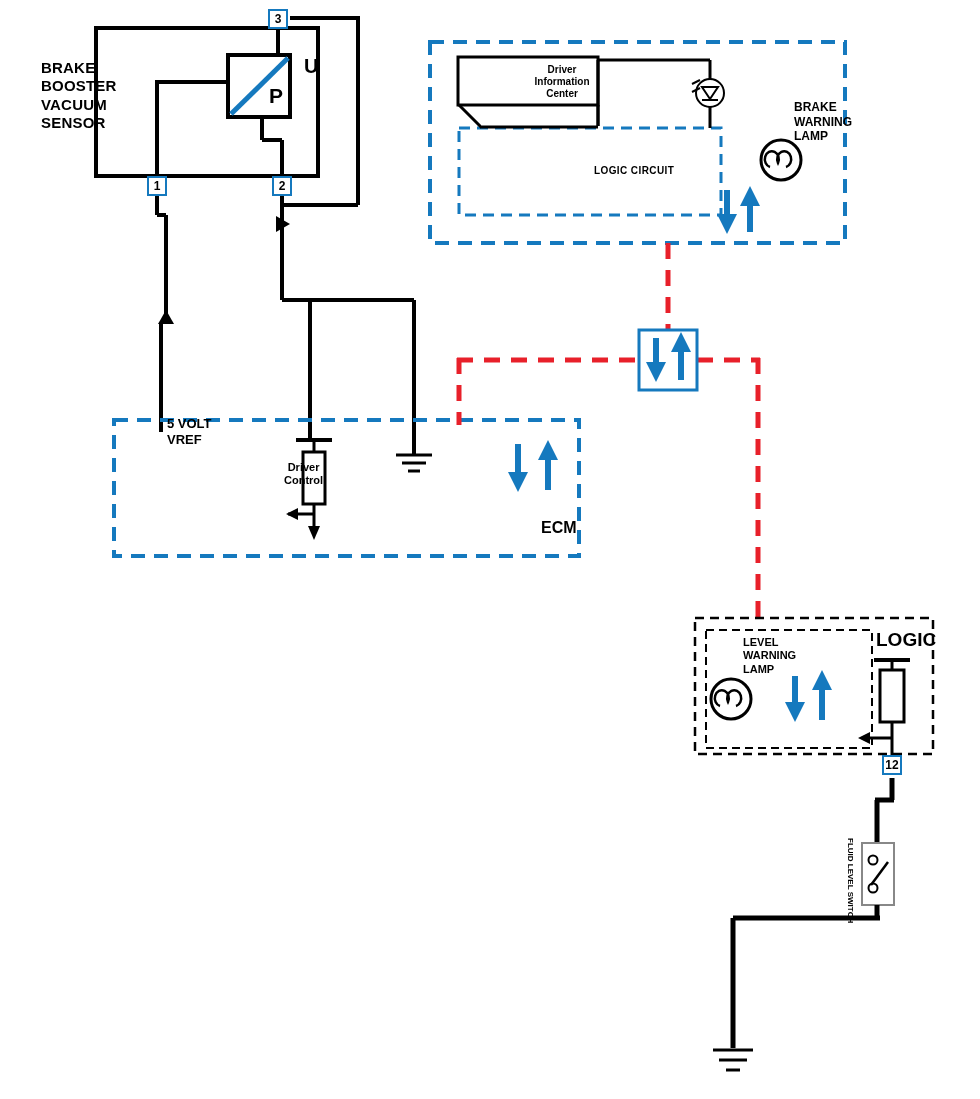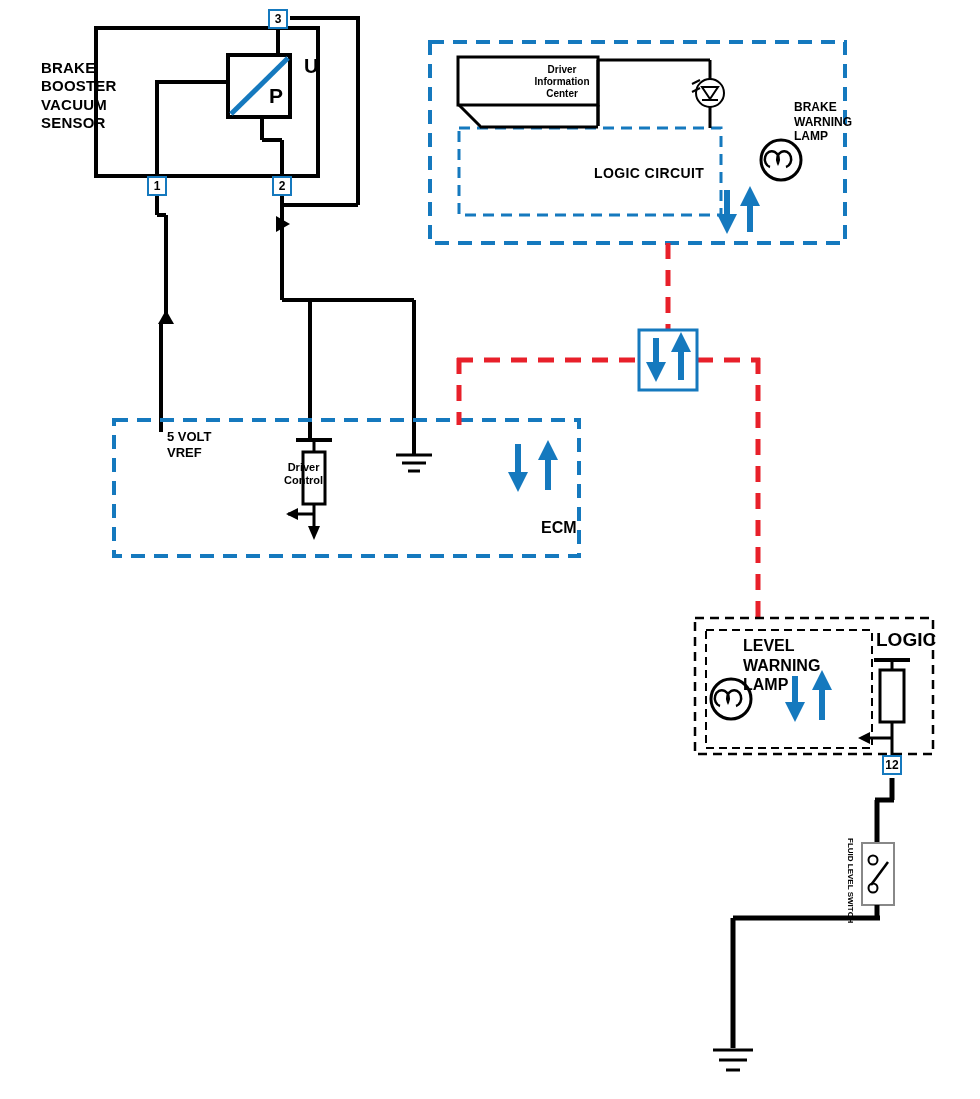--- a/index.html
+++ b/index.html
@@ -211,39 +211,39 @@
 VACUUM
 SENSOR</div>
 
   <div class="lbl lbl-bold" style="left:271px; top:54px; font-size:20px;">U</div>
   <div class="lbl lbl-bold" style="left:236px; top:83px; font-size:21px;">P</div>
 
   <div class="pin-num" style="left:147px; top:176px;">1</div>
   <div class="pin-num" style="left:272px; top:176px;">2</div>
   <div class="pin-num" style="left:268px; top:9px;">3</div>
 
-  <div class="lbl lbl-bold" style="left:134px; top:429px; font-size:13px;">5 VOLT
+  <div class="lbl lbl-bold" style="left:134px; top:416px; font-size:13px;">5 VOLT
 VREF</div>
 
   <div class="lbl" style="left:251px; top:461px; font-size:11px; font-weight:bold; text-align:center;">Driver
 Control</div>
 
   <div class="lbl lbl-bold" style="left:508px; top:518px; font-size:16px;">ECM</div>
 
   <div class="lbl" style="left:489px; top:64px; width:80px; font-size:10px; font-weight:bold; text-align:center;">Driver
 Information
 Center</div>
 
-  <div class="lbl" style="left:561px; top:165px; font-size:14px; font-weight:bold; letter-spacing:0.4px;">LOGIC CIRCUIT</div>
+  <div class="lbl" style="left:561px; top:165px; font-size:10px; font-weight:bold; letter-spacing:0.4px;">LOGIC CIRCUIT</div>
 
   <div class="lbl lbl-bold" style="left:761px; top:100px; font-size:12px;">BRAKE
 WARNING
 LAMP</div>
 
-  <div class="lbl lbl-bold" style="left:710px; top:636px; font-size:16px;">LEVEL
+  <div class="lbl lbl-bold" style="left:710px; top:636px; font-size:11px;">LEVEL
 WARNING
 LAMP</div>
 
   <div class="lbl lbl-bold" style="left:843px; top:628px; font-size:19px;">LOGIC</div>
 
   <div class="pin-num" style="left:882px; top:755px;text-align:right;">12</div>
 
   <div class="vertical-text" style="left:855px; top:838px;">FLUID LEVEL SWITCH</div>
 
 </div>

